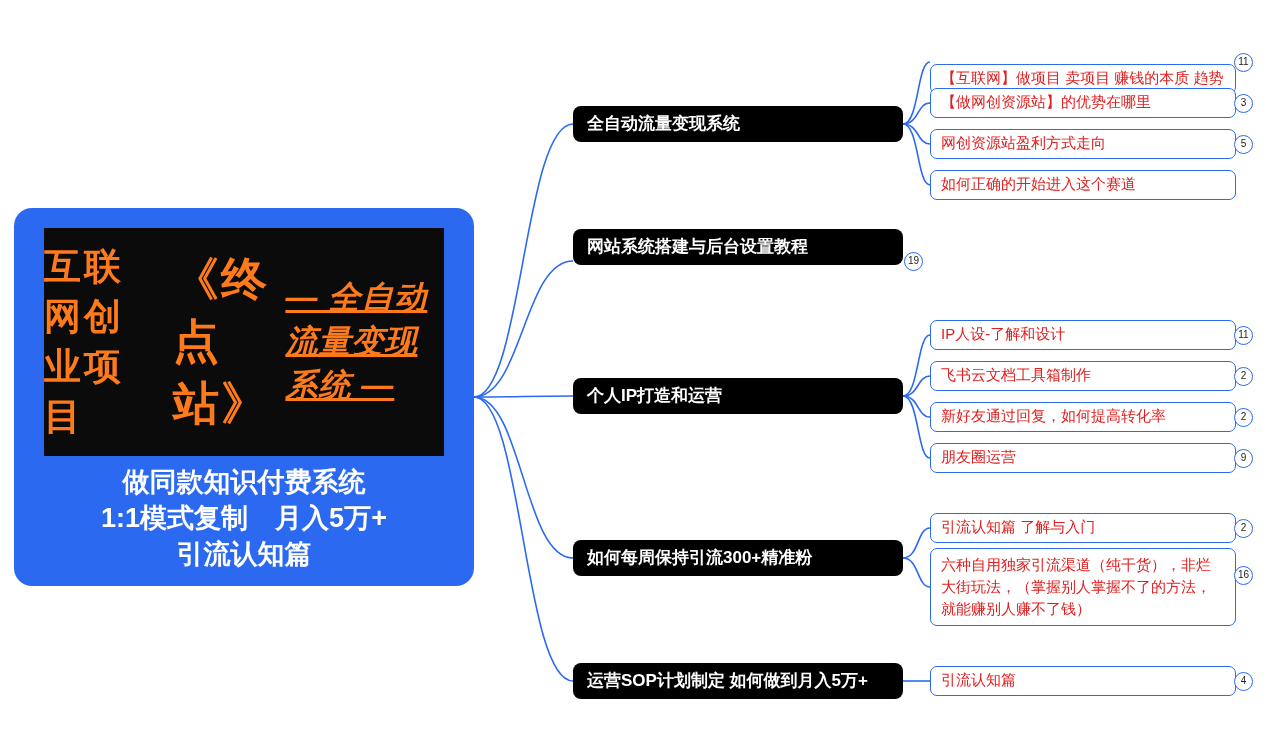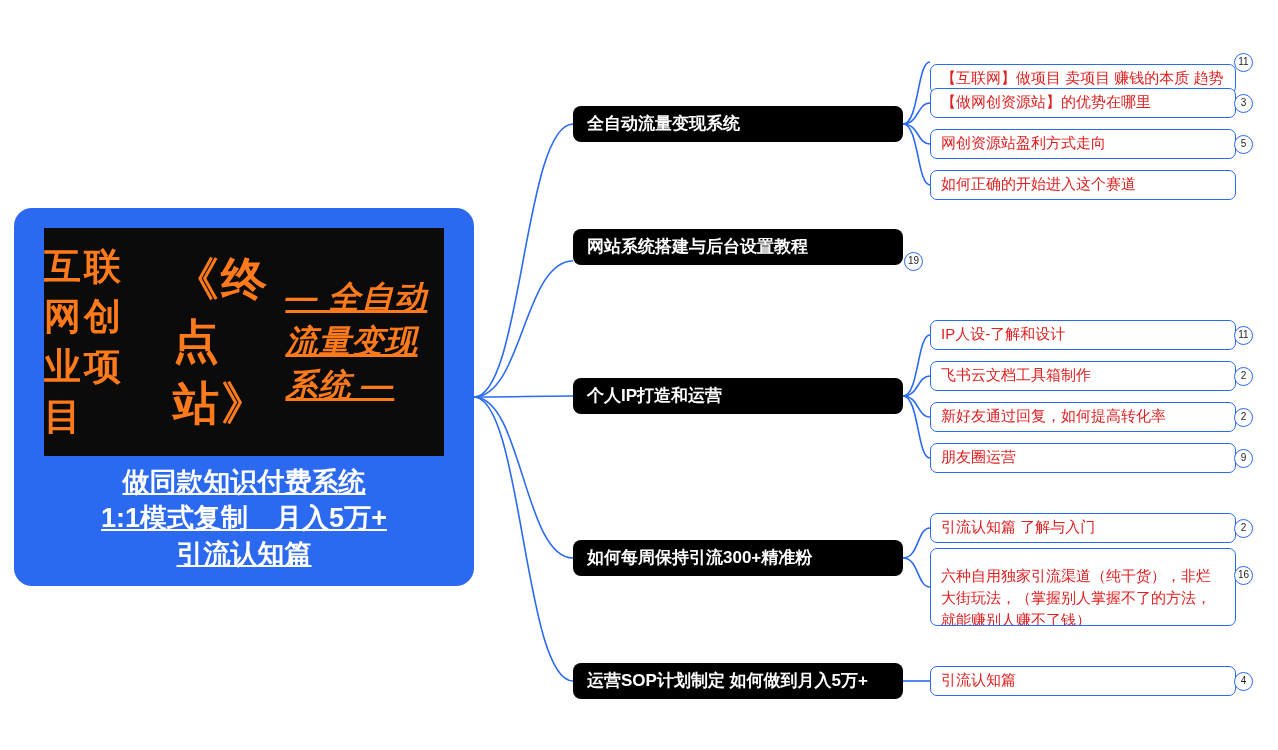--- a/index.html
+++ b/index.html
@@ -14,34 +14,34 @@
   
   .root-card { position:absolute; left:14px; top:208px; width:460px; height:378px;
                background:var(--accent-blue,#2b6af0); border-radius:18px; }
   .banner { position:absolute; left:30px; top:20px; width:400px; height:228px;
             background:#0b0b0b; border-radius:0;
             display:flex; flex-direction:row; align-items:center; justify-content:center; gap:13px; }
   .banner-l1 { color:var(--banner-orange,#ff7a1a); font-size:37px; font-weight:bold; letter-spacing:3px; }
   .banner-l2 { color:var(--banner-orange,#ff7a1a); font-size:46px; font-weight:bold; letter-spacing:2px; }
   .banner-l3 { color:var(--banner-orange,#ff7a1a); font-size:32px; font-weight:bold; font-style:italic; letter-spacing:1px;text-decoration:underline; }
   .caption { position:absolute; left:0; top:256px; width:100%; text-align:center;
-             color:#ffffff; font-weight:bold; font-size:27px; line-height:36px;text-decoration:underline; }
+             color:#ffffff; font-weight:bold; font-size:27px; line-height:36px; }
   .caption .cap-line { white-space:pre; }
 
   
   .topic { position:absolute; left:573px; width:330px; height:36px; background:#000000;
            border-radius:8px; color:#ffffff; font-size:17px; font-weight:bold;
            line-height:36px; padding:0 14px; white-space:nowrap; }
 
   
   .leaf { position:absolute; left:930px; width:306px; height:30px; background:#ffffff;
           border:1.6px solid var(--accent-blue,#2b6af0); border-radius:7px;
           color:var(--leaf-red,#e02020); font-size:15px; line-height:26px;
           padding:0 10px; white-space:nowrap; overflow:hidden; }
-  .leaf.multiline { white-space:normal; height:78px; line-height:22px; padding:16px 10px; }
+  .leaf.multiline { white-space:normal; height:78px; line-height:22px; padding:5px 10px; }
 
   
   .badge { position:absolute; width:19px; height:19px; background:#ffffff;
            border:1.5px solid var(--accent-blue,#2b6af0); border-radius:50%;
            color:#222222; font-size:10px; line-height:16px; text-align:center; }
 </style>
 </head>
 <body>
 
 <div class="canvas">

